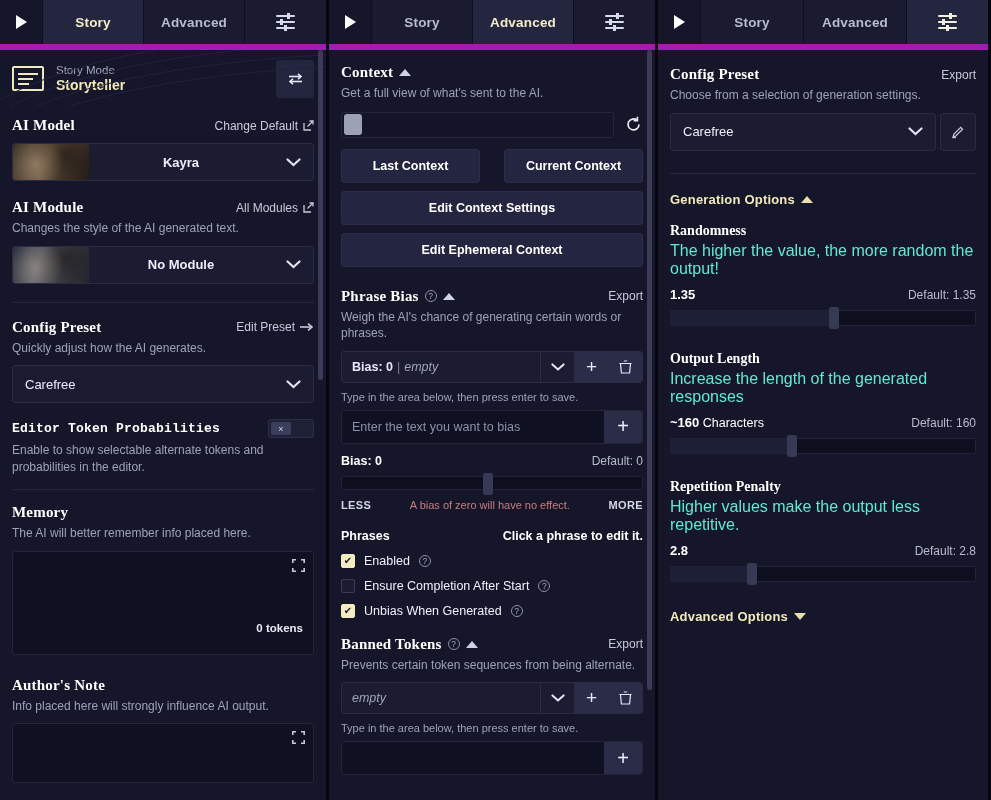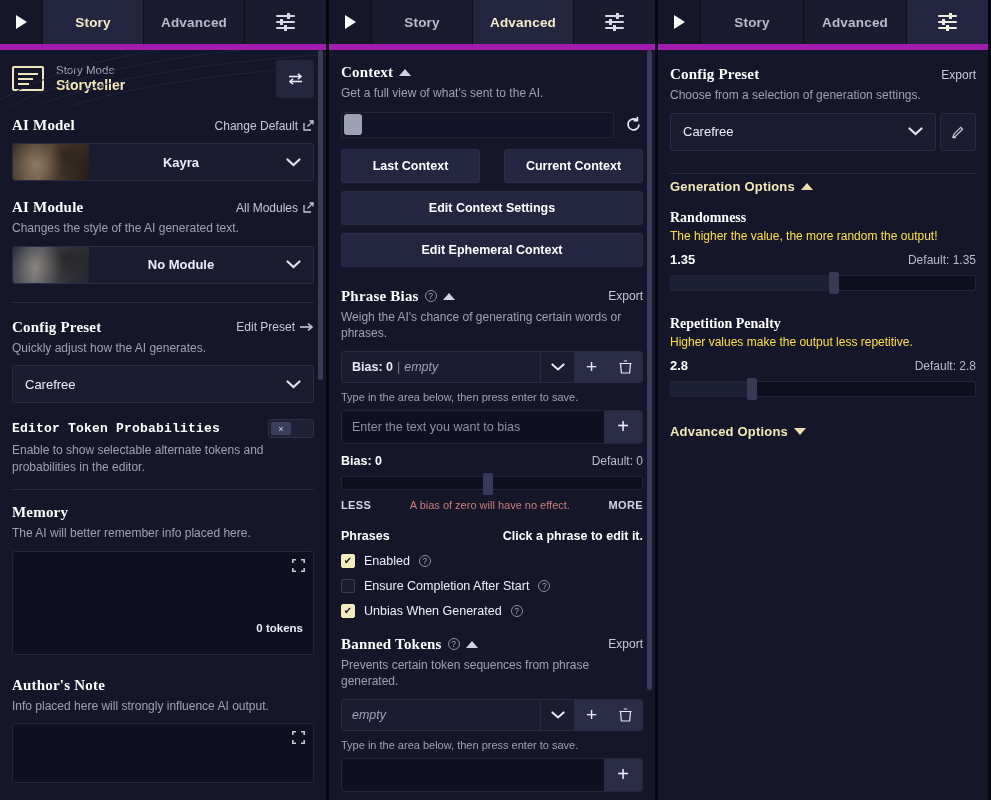--- a/index.html
+++ b/index.html
@@ -269,21 +269,21 @@
 
   .title-icons { display:flex; align-items:center; gap: 6px; }
   .caret-up { width:0;height:0;border-left:6px solid transparent;border-right:6px solid transparent;border-bottom:7px solid #cfd3e6; }
   .caret-up.gold { border-bottom-color:#e9e0ae; }
   .caret-dn { width:0;height:0;border-left:6px solid transparent;border-right:6px solid transparent;border-top:7px solid #e9e0ae; }
 
   
   .p3-head { display:flex; justify-content: space-between; align-items: baseline; }
   .opt-block { margin-top: 16px; }
   .opt-title { font-family:"Liberation Serif",serif; font-size:14px; font-weight:bold; color:#fff; }
-  .opt-desc { font-size: 12px; color:#fde047; margin-top: 3px; }
+  .opt-desc { font-size: 16px; color:#5eead4; margin-top: 3px; }
   .opt-valrow { display:flex; justify-content: space-between; align-items: baseline; margin-top: 9px; }
   .opt-val { font-size: 13px; font-weight: bold; color:#ffffff; }
   .opt-val .unit { font-weight: normal; font-size: 12.5px; }
   .opt-def { font-size: 12px; color:#b9bccd; }
   .edit-sq {
     width: 36px; margin-left: 4px; border:1px solid #2a2b45; border-radius:3px;
     background:#1b1c31; display:flex; align-items:center; justify-content:center; color:#c9ccdf;
   }
 </style>
 </head>
@@ -612,21 +612,21 @@
         <div class="sec-row">
           <div class="title-icons">
             <span class="sec-title">Banned Tokens</span>
             <span class="q">?</span>
             <span class="caret-up"></span>
           </div>
           <div class="link">
             <span>Export</span>
           </div>
         </div>
-        <div class="sec-desc">Prevents certain token sequences from phrase generated.</div>
+        <div class="sec-desc">Prevents certain token sequences from being alternate.</div>
         <div class="combo">
           <div class="txt">
             <span class="em">empty</span>
           </div>
           <div class="ic">
             <svg width="14" height="8" viewBox="0 0 14 8">
                 <polyline points="1.4,1.4 7,6.4 12.6,1.4" fill="none" stroke="#e6e9f8" stroke-width="2" stroke-linecap="round"></polyline>
               </svg>
           </div>
           <div class="ic plus">+</div>
@@ -701,39 +701,51 @@
             <svg width="14" height="14" viewBox="0 0 14 14">
               <path d="M2,12 L3,9.2 L9.8,2.4 L11.6,4.2 L4.8,11 Z" fill="none" stroke="#c9ccdf" stroke-width="1.2"></path>
               <path d="M1.6,12.6 H5" stroke="#c9ccdf" stroke-width="1.2"></path>
             </svg>
           </div>
         </div>
       </div>
 
       <div class="divider" style="margin-top:22px;"></div>
 
-      <div class="pad" style="margin-top:5px;">
+      <div class="pad" style="margin-top:18px;">
         <div class="title-icons">
           <span class="sec-title gold">Generation Options</span>
           <span class="caret-up gold"></span>
         </div>
 
         <div class="opt-block">
           <div class="opt-title">Randomness</div>
           <div class="opt-desc">The higher the value, the more random the output!</div>
           <div class="opt-valrow">
             <span class="opt-val"><span>1.35</span><span class="unit"></span></span>
             <span class="opt-def">Default: 1.35</span>
           </div>
           <div class="track tall">
             <div class="fill" style="width:53%;"></div>
             <div class="knob" style="left:52%;"></div>
           </div>
         </div>
 
+        <div class="opt-block" style="margin-top:25px;">
+          <div class="opt-title">Output Length</div>
+          <div class="opt-desc">Increase the length of the generated responses</div>
+          <div class="opt-valrow">
+            <span class="opt-val"><span>~160</span><span class="unit"> Characters</span></span>
+            <span class="opt-def">Default: 160</span>
+          </div>
+          <div class="track tall">
+            <div class="fill" style="width:39%;"></div>
+            <div class="knob" style="left:38%;"></div>
+          </div>
+        </div>
 
         <div class="opt-block" style="margin-top:25px;">
           <div class="opt-title">Repetition Penalty</div>
           <div class="opt-desc">Higher values make the output less repetitive.</div>
           <div class="opt-valrow">
             <span class="opt-val"><span>2.8</span><span class="unit"></span></span>
             <span class="opt-def">Default: 2.8</span>
           </div>
           <div class="track tall">
             <div class="fill" style="width:26%;"></div>

